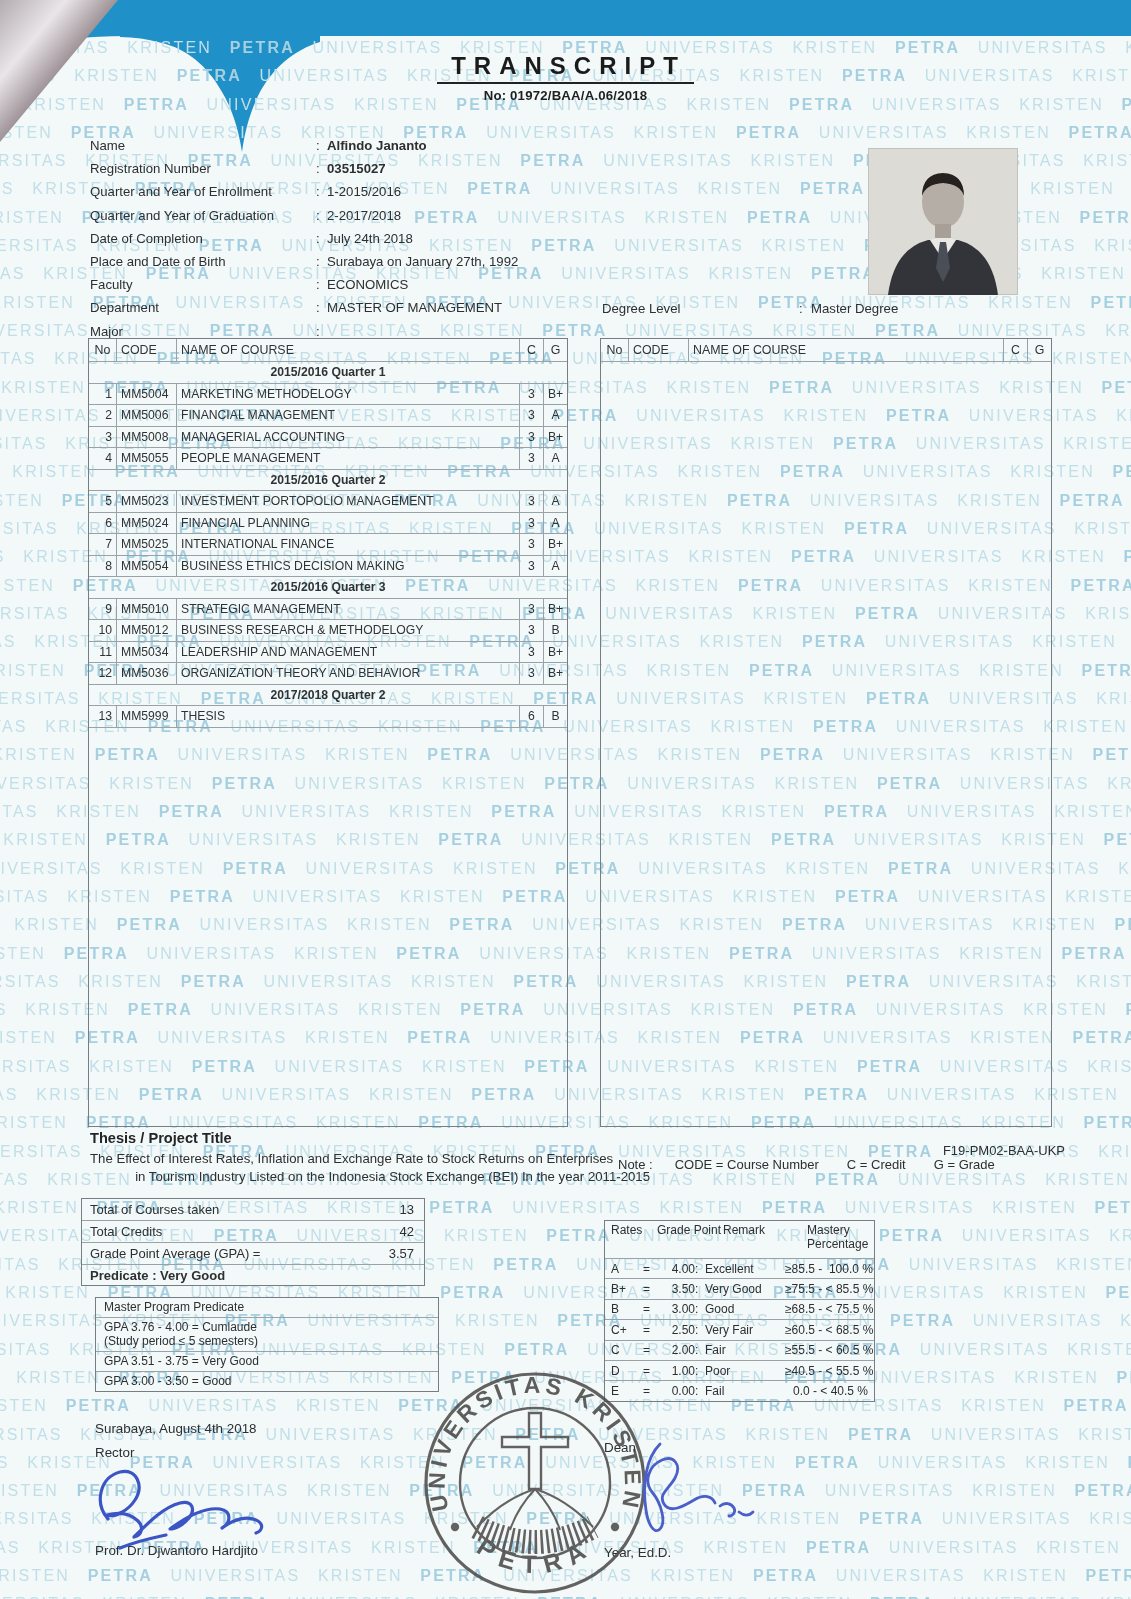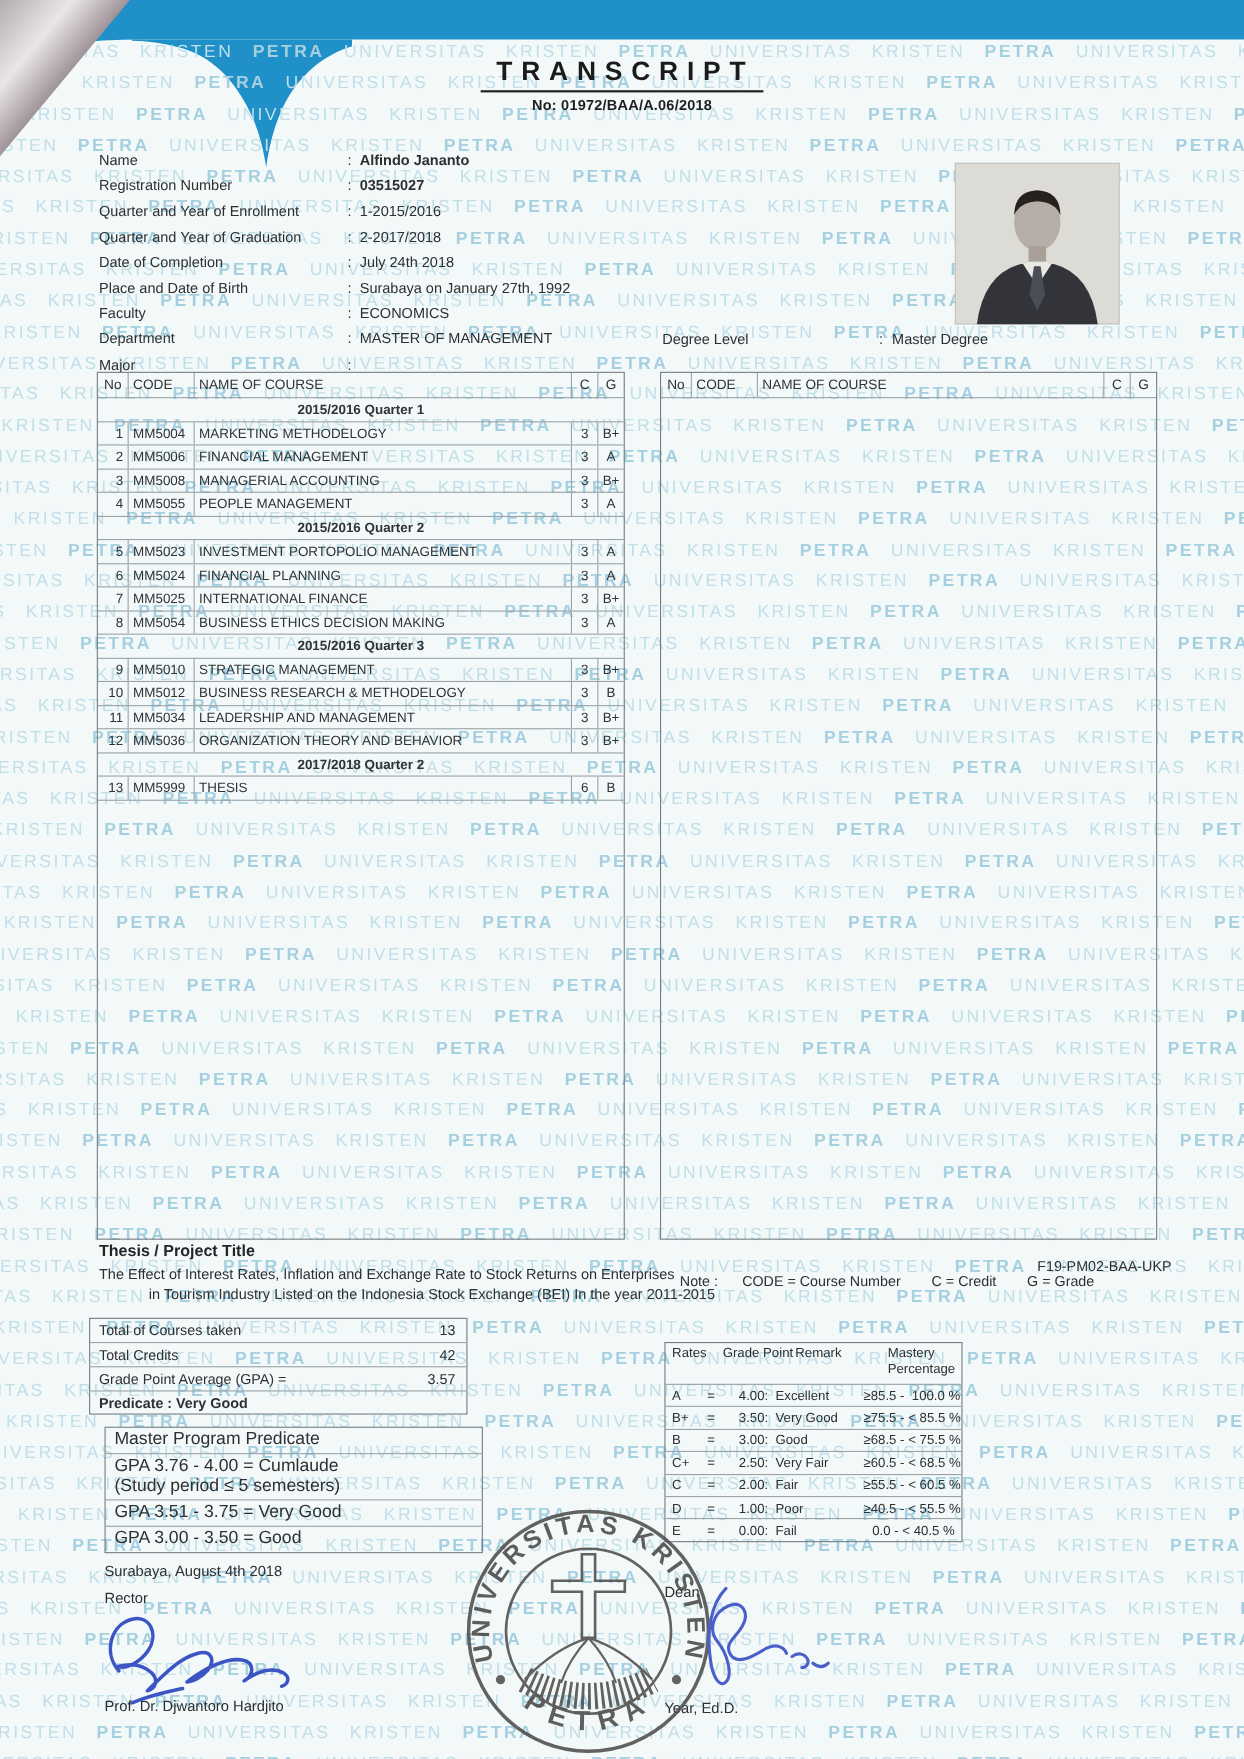--- a/index.html
+++ b/index.html
@@ -56,21 +56,21 @@
   #note-line .nlabel{margin-right:22px;}
   #note-line .nitem{margin-right:28px;}
   
   #sumbox{left:81px;top:1198px;width:342px;border:1.5px solid #767e83;font-size:13px;display:flex;flex-direction:column;}
   .srow{display:flex;height:21px;align-items:center;border-bottom:1px solid #9aa2a7;padding:0 10px 0 8px;}
   .srow:last-child{border-bottom:none;}
   .srow .slabel{flex:1;}
   .srow .sval{text-align:right;}
   .srow.spred{font-weight:bold;height:20px;}
   
-  #predbox{left:95px;top:1297px;width:342px;border:1.5px solid #767e83;font-size:16px;display:flex;flex-direction:column;}
+  #predbox{left:95px;top:1297px;width:342px;border:1.5px solid #767e83;font-size:12px;display:flex;flex-direction:column;}
   .prow{border-bottom:1px solid #9aa2a7;padding:2px 8px 3px;}
   .prow:last-child{border-bottom:none;}
   .prow .sub{display:block;}
   
   #gradebox{left:604px;top:1220px;width:269px;border:1.5px solid #767e83;font-size:12px;display:flex;flex-direction:column;}
   .ghead{display:grid;grid-template-columns:46px 66px 84px 1fr;border-bottom:1px solid #9aa2a7;padding:3px 6px 3px 6px;line-height:13.5px;min-height:31px;}
   .ghead>div{display:flex;align-items:flex-start;}
   .grow{display:grid;grid-template-columns:32px 16px 36px 10px 80px 1fr;border-bottom:1px solid #9aa2a7;height:19.4px;align-items:center;padding:0 6px;}
   .grow:last-child{border-bottom:none;}
   .g-point{text-align:right;}

